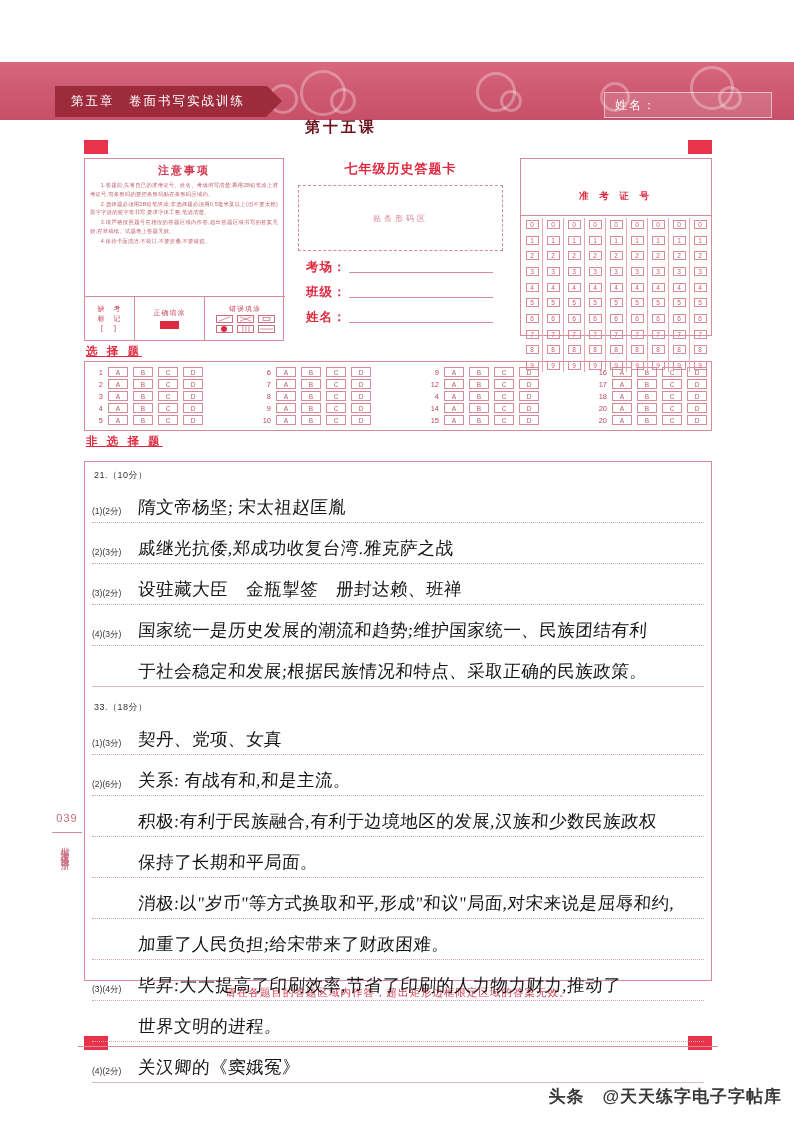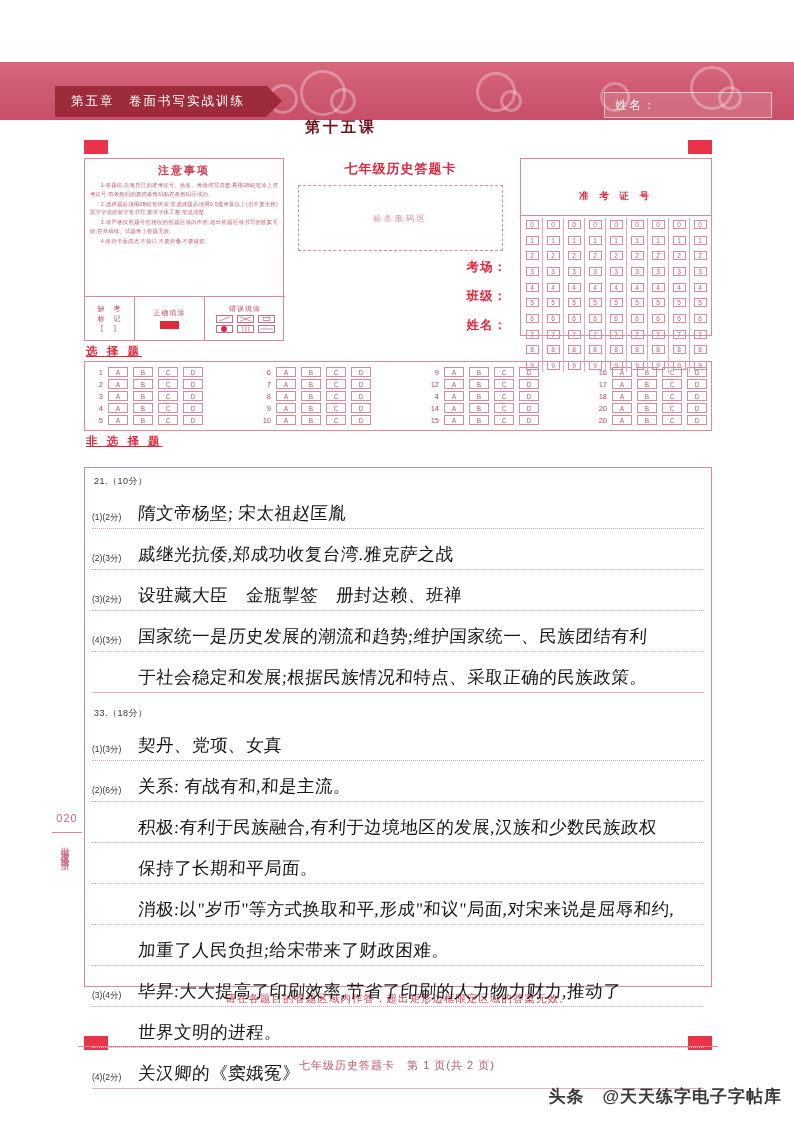--- a/index.html
+++ b/index.html
@@ -111,21 +111,21 @@
     text-align:center; color:#e0283f; font-size:13px; font-weight:bold;
     letter-spacing:1px; padding-top:2px;
   }
   .barcode{
     margin:7px 4px 0 4px; height:66px;
     border:1px dashed #d98a99;
     display:flex; align-items:center; justify-content:center;
     color:#d98a99; font-size:8px; letter-spacing:3px;
   }
   .info-line{
-    display:flex; align-items:flex-end; margin:8px 0 0 12px;flex-direction:column;
+    display:flex; align-items:flex-end; margin:8px 0 0 12px;
   }
   .info-label{ color:#e0283f; font-size:12.5px; font-weight:bold; letter-spacing:1px;}
   .info-rule{ flex:1; border-bottom:1px solid #d98a99; margin:0 14px 3px 2px; height:1px;}
 
   .ticket{
     position:absolute; right:0; top:0; width:192px; height:178px;
     border:1px solid #d98a99;
   }
   .ticket-title{
     text-align:center; color:#e0283f; font-size:9.5px; font-weight:bold;
@@ -160,21 +160,21 @@
   .ch-col{ display:flex; flex-direction:column; gap:2px; }
   .ch-row{ display:flex; align-items:center; gap:5px; }
   .ch-num{ width:14px; text-align:right; color:#b84a60; font-size:7.5px; }
   .opt{
     width:20px; height:10px; border:1px solid #d88a9a;
     color:#b8576c; font-size:6.5px; line-height:9px; text-align:center;
   }
 
   
   .free-box{
-    border:1px solid #d98a99; margin-top:18px;
+    border:1px solid #d98a99; margin-top:12px;
     padding:4px 7px 4px 7px;
     height:520px; position:relative;
   }
   .q-head{ color:#333; font-size:9px; margin:3px 0 0 2px; letter-spacing:0.5px;}
   .ans-line{
     position:relative; height:41px;
     border-bottom:1px dotted #d0a7b2;
     display:flex; align-items:flex-end;
   }
   .ans-line.solid{ border-bottom:1px solid #dcb6c0; }
@@ -676,23 +676,22 @@
             <span class="sub-no">(4)(2分)</span>
             <span class="hw">关汉卿的《窦娥冤》</span>
           </div>
         </div>
 
       <div class="warn">请在各题目的答题区域内作答，超出矩形边框限定区域的答案无效。</div>
     </div>
   </div>
 
   <div class="foot-rule"></div>
-  <div class="page-foot">七年级历史答题卡　第 1 页(共 2 页)</div>
-
-  <div class="pg-num">020</div>
+
+  <div class="pg-num">039</div>
   <div class="pg-rule"></div>
   <div class="vert-text">楷书考试体练习册</div>
 
   <div class="watermark">
     <span>头条</span>
     <span>@天天练字电子字帖库</span>
   </div>
 
 </div>
 

